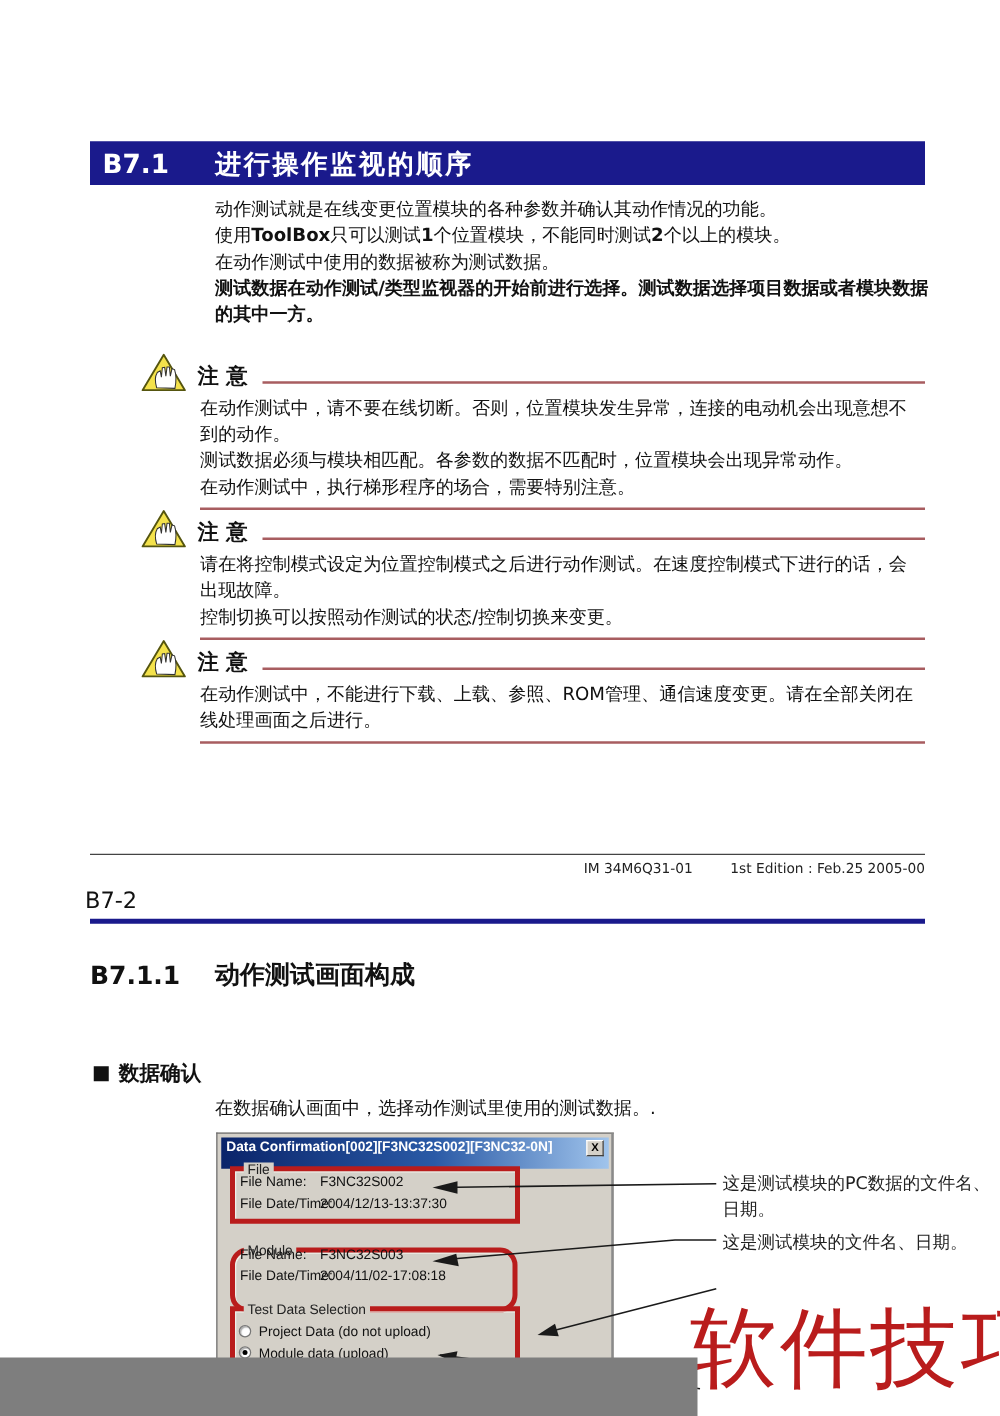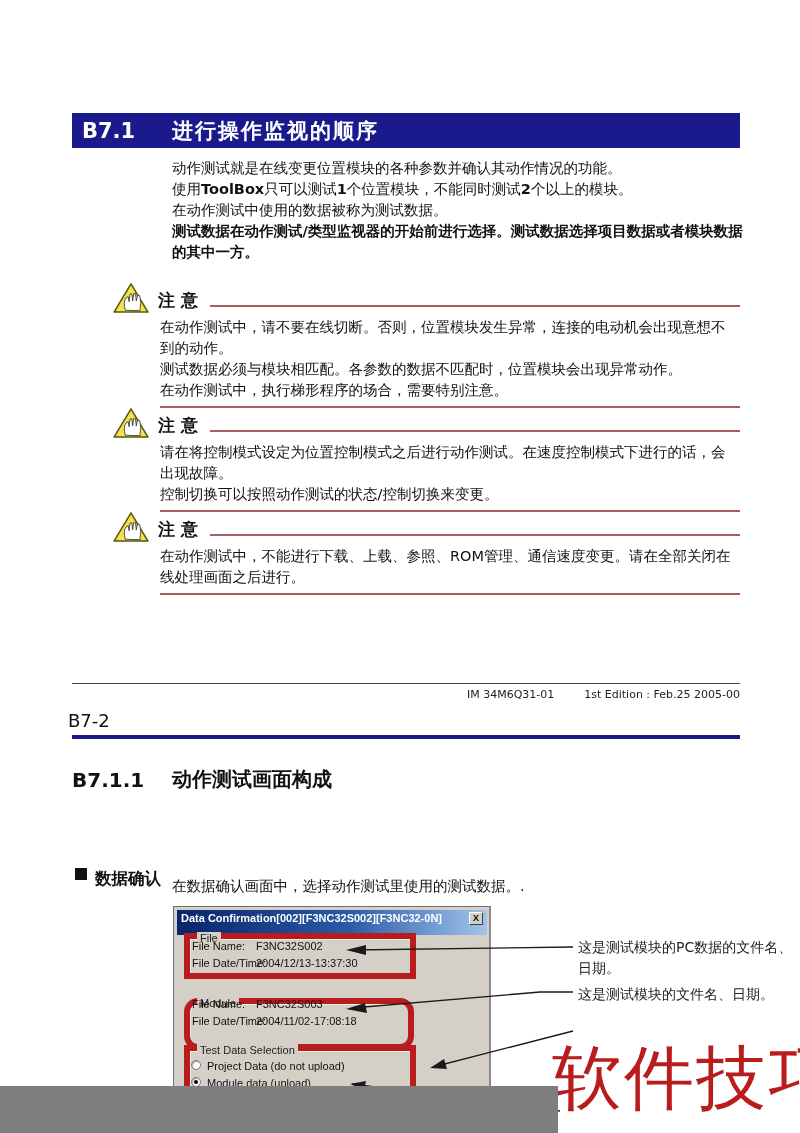--- a/index.html
+++ b/index.html
@@ -33,42 +33,42 @@
 
   
   .page-num { position:absolute; left:68px; top:710px; font-size:18px; font-weight:normal; color:#111; }
   .page-rule { position:absolute; left:72px; top:735px; width:668px; height:4px; background:#1a1a8c; }
 
   
   .sub-num { position:absolute; left:72px; top:768px; font-size:20px; font-weight:bold; color:#111; }
   .sub-title { position:absolute; left:172px; top:766px; font-size:20px; font-weight:bold; color:#111; }
   .sub-body { position:absolute; left:172px; top:800px; font-size:14.5px; line-height:24px; color:#111; }
 
-  .square-heading { position:absolute; left:75px; top:848px; display:flex; align-items:flex-start;margin-top:20px; }
+  .square-heading { position:absolute; left:75px; top:848px; display:flex; align-items:center; }
   .sq { width:12px; height:12px; background:#111; margin-right:8px; }
   .square-heading span { font-size:16.5px; font-weight:bold; color:#111; }
   .dc-intro { position:absolute; left:172px; top:877px; font-size:14.5px; color:#111; }
 
   
   .watermark { position:absolute; left:552px; top:1032px; font-size:70px; color:#b91c1c;
     letter-spacing:2px; z-index:1; white-space:nowrap; }
 
   
   .dialog { position:absolute; left:173px; top:906px; width:318px; height:196px;
     background:#d4d0c8; border:1px solid #6f6f6f; border-right:2px solid #8a8a8a; z-index:2;
     font-family:"Liberation Sans","DejaVu Sans",sans-serif; }
   .titlebar { position:absolute; left:3px; top:3px; width:310px; height:25px;
     background:linear-gradient(to right,#0a246a,#2a5aa6 55%,#a0c4ec);
     color:#fff; font-size:11px; font-weight:bold; line-height:17px; padding-left:4px;
     white-space:nowrap; overflow:hidden; }
   .close-btn { position:absolute; right:6px; top:5px; width:14px; height:13px; background:#d4d0c8;
     border-top:1px solid #fff; border-left:1px solid #fff; border-right:1px solid #404040;
     border-bottom:1px solid #404040; font-size:9px; font-weight:bold; color:#000;
     text-align:center; line-height:11px; }
-  .group { position:absolute; border:6px solid #b91c1c; box-shadow:1px 1px 0 #f0efe9 inset; }
+  .group { position:absolute; border:4px solid #b91c1c; box-shadow:1px 1px 0 #f0efe9 inset; }
   .group-label { position:absolute; top:-7px; left:7px; background:#d4d0c8; padding:0 3px;
     font-size:11px; color:#222; }
   .g-file { left:10px; top:26px; width:232px; height:46px; }
   .g-module { left:10px; top:91px; width:230px; height:52px;border-radius:14px; }
   .g-test { left:10px; top:138px; width:232px; height:58px; }
   .drow { position:absolute; font-size:11px; color:#111; white-space:nowrap; }
   .radio { position:absolute; width:10px; height:10px; border-radius:50%; background:#fff;
     border:1px solid #777; box-shadow:inset 1px 1px 1px #aaa; }
   .radio .dot { position:absolute; left:2px; top:2px; width:4px; height:4px; border-radius:50%; background:#000; }
 

